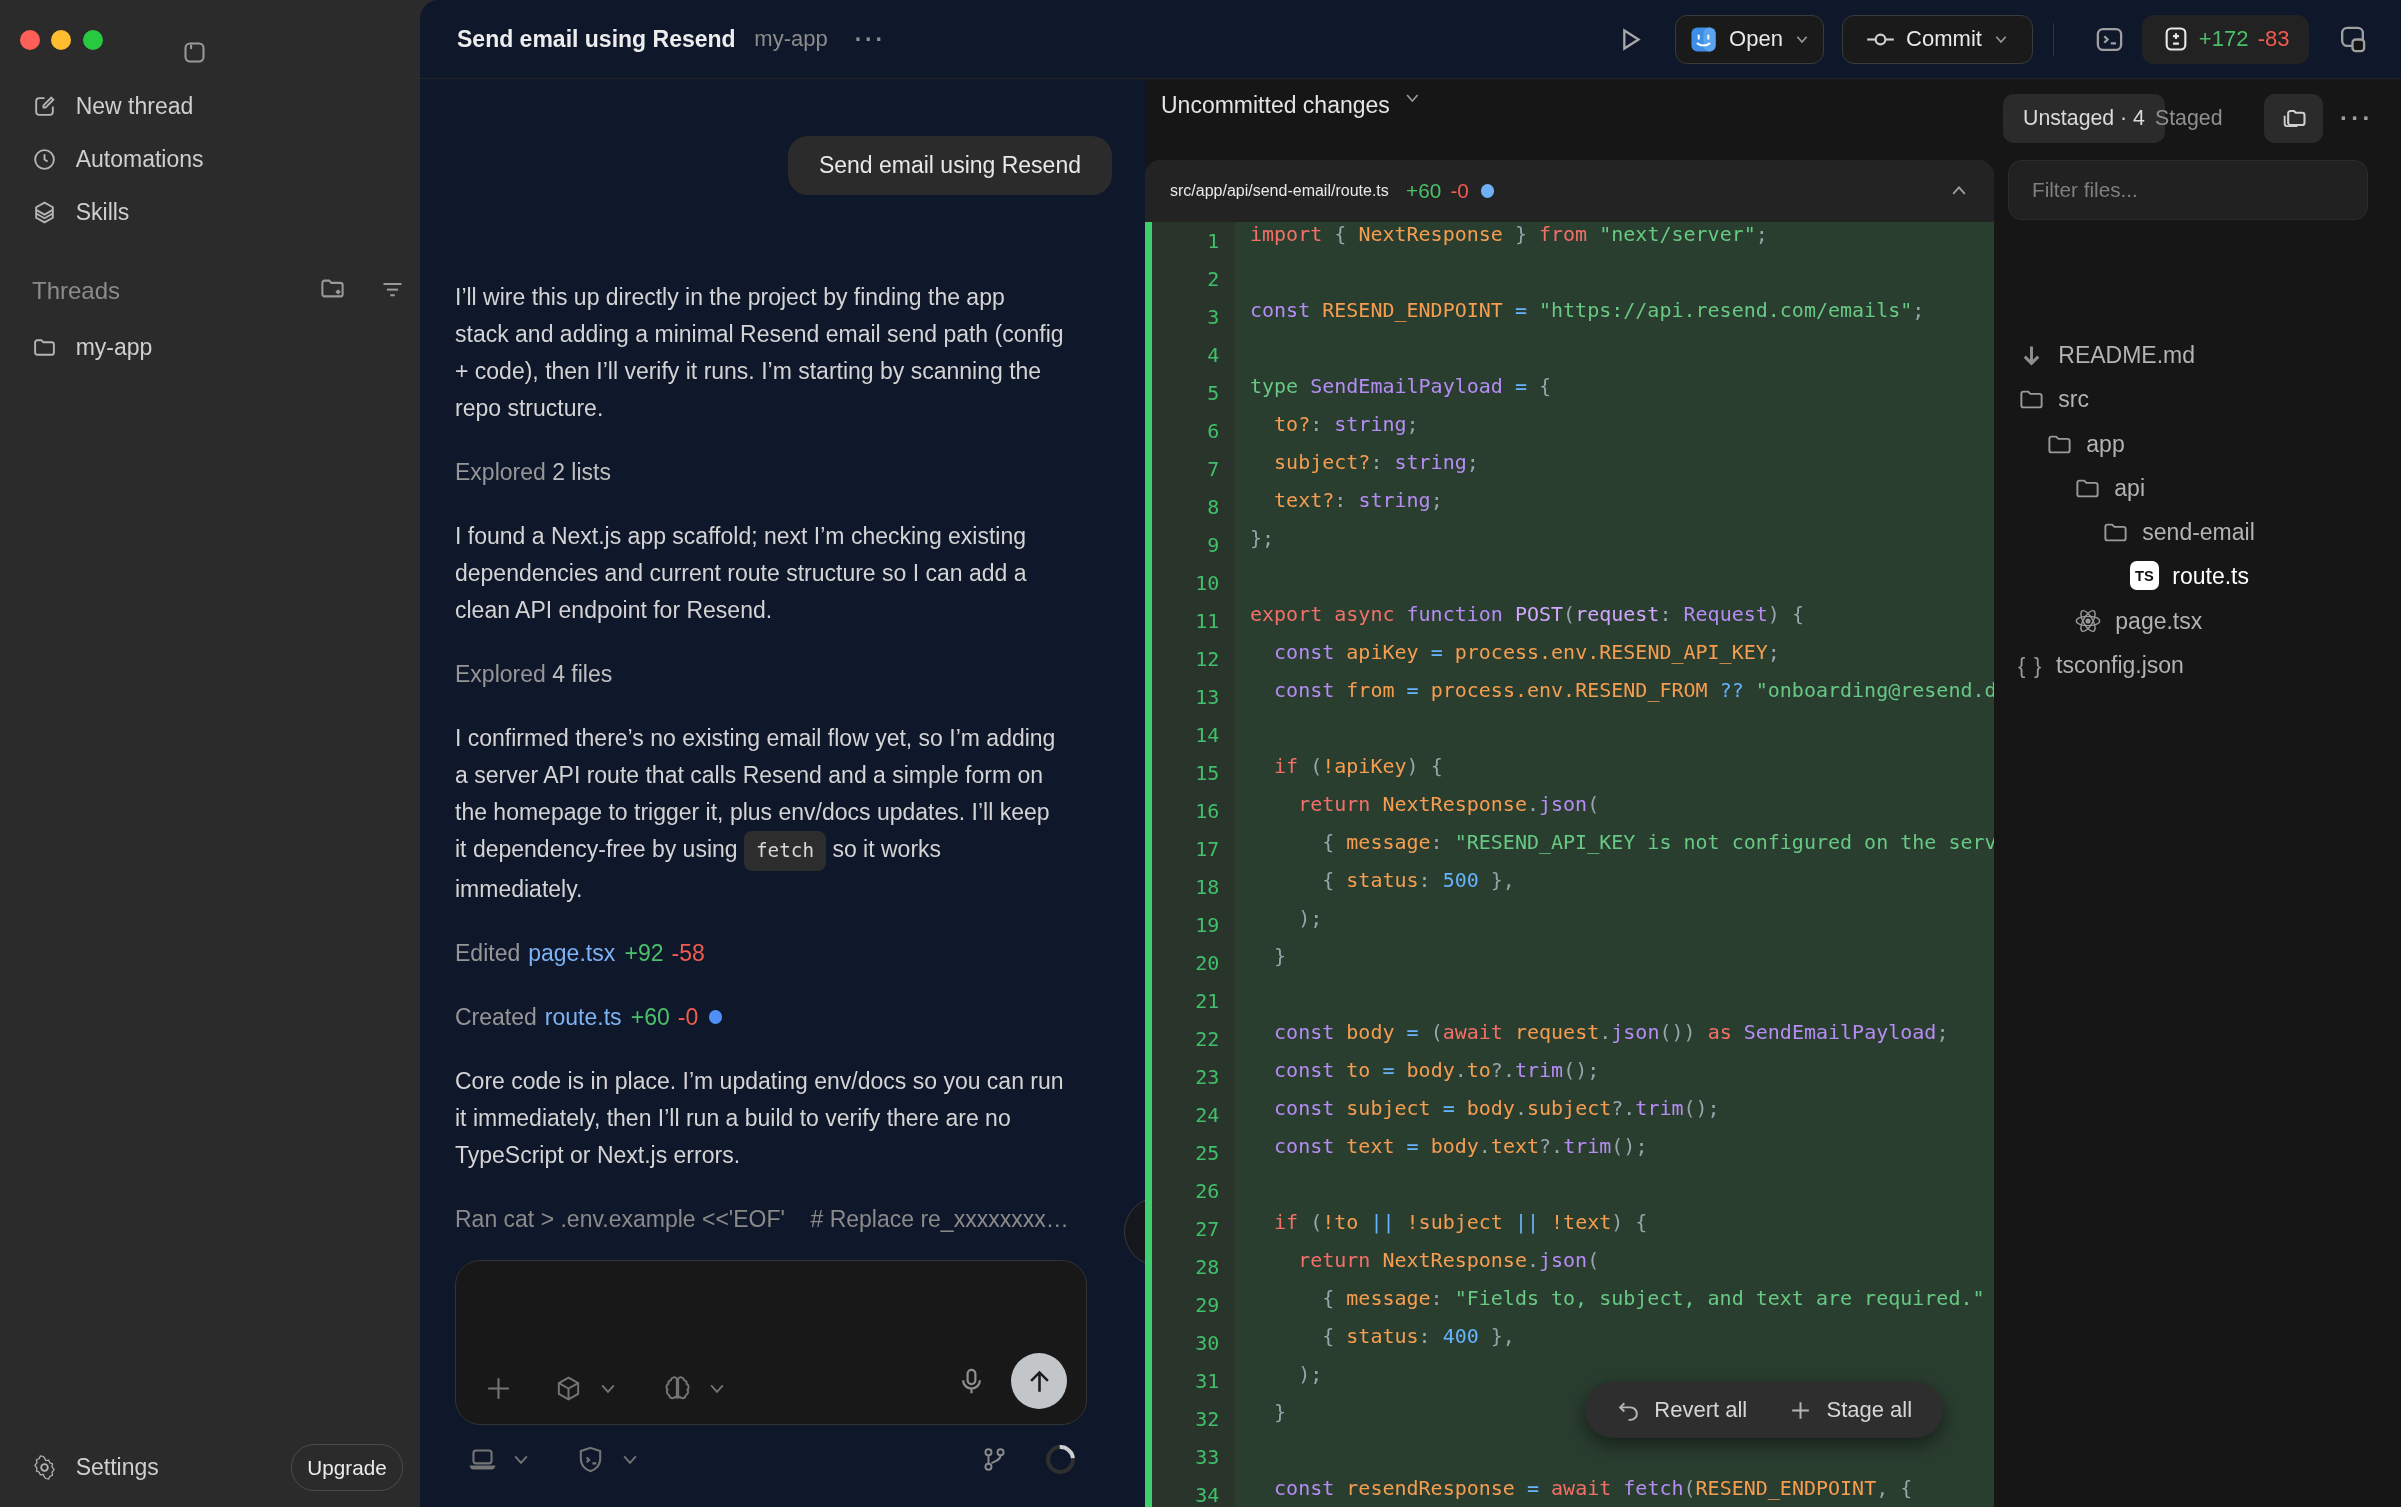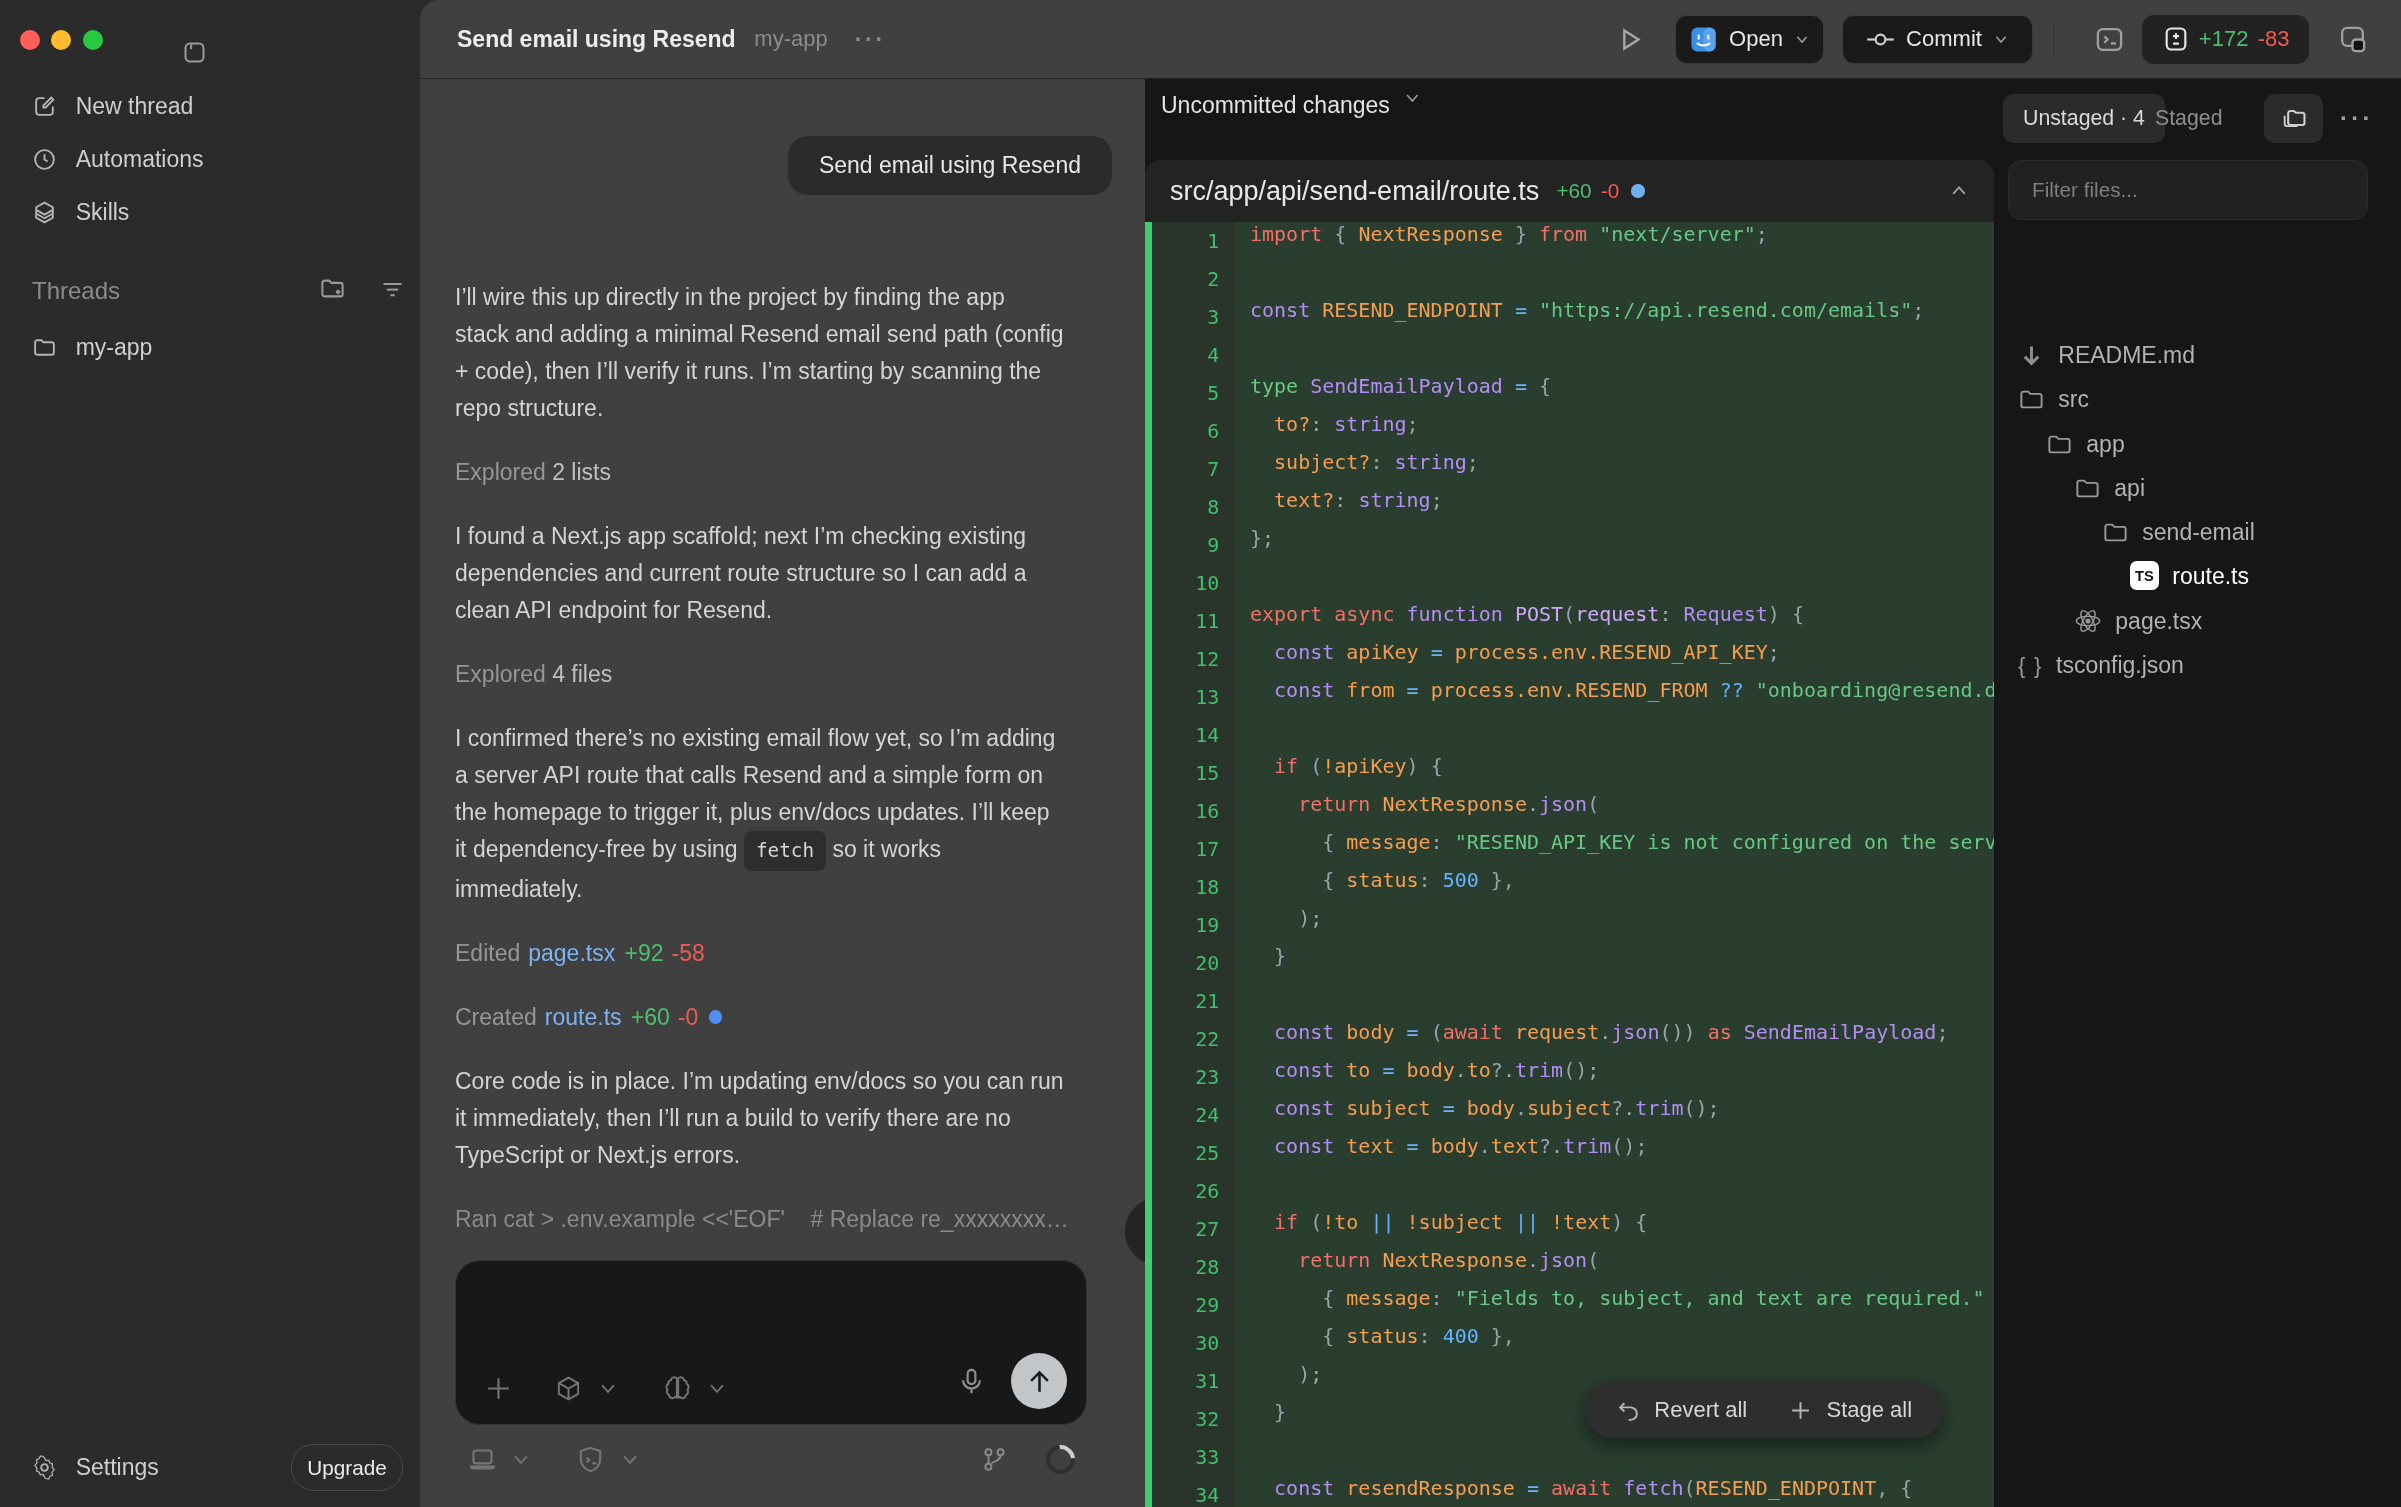--- a/index.html
+++ b/index.html
@@ -14,21 +14,21 @@
   .t-red{background:#ff5f57}.t-yellow{background:#febc2e}.t-green{background:#28c840}
   .sb-toggle { position:absolute; left:181px; top:39px; width:27px; height:27px; }
   .sb-item { position:absolute; left:20px; display:flex; align-items:center; gap:18.7px; height:47px; padding:0 13.3px 0 12px; border-radius:10.7px; color:#cfcfcf; font-size:23px; }
   .sb-icon { width:25px; height:25px; flex:0 0 auto; }
   .sb-sec { position:absolute; left:32px; color:#8b8b8b; font-size:24px; }
   .sb-sec-icons { position:absolute; display:flex; gap:33px; }
   .settings-row { position:absolute; left:20px; top:1443px; display:flex; align-items:center; gap:18.7px; height:49px; padding:0 12px; color:#cfcfcf; font-size:23px; }
   .upgrade-btn { position:absolute; left:291px; top:1444px; width:112px; height:47px; border:1.3px solid #4b4b4b; border-radius:23px; display:flex; align-items:center; justify-content:center; color:#ececec; font-size:20.7px; background:transparent; }
 
   
-  .main { position:absolute; left:420px; top:0; right:0; bottom:0; background:#404040; border-top-left-radius:18.7px; overflow:hidden; }
+  .main { position:absolute; left:420px; top:0; right:0; bottom:0; background:#0f172a; border-top-left-radius:18.7px; overflow:hidden; }
   .titlebar { position:relative; height:79px; display:flex; align-items:center; padding-left:37px; border-bottom:0.7px solid #232323; }
   .tb-title { font-size:23px; font-weight:700; color:#ededed; }
   .tb-project { font-size:22px; color:#8c8c8c; margin-left:18.7px; }
   .tb-dots { font-size:23px; color:#8c8c8c; margin-left:27px; letter-spacing:2.7px; font-weight:700; }
   .tb-abs { position:absolute; top:14.7px; height:49px; display:flex; align-items:center; }
 
   .btn-outline { border:1.3px solid #3a3a3a; background:#1a1a1a; border-radius:12px; display:flex; align-items:center; justify-content:center; gap:10.7px; color:#e9e9e9; font-size:22px; }
   .v-divider { position:absolute; left:1633px; top:23px; width:1.3px; height:33px; background:#333; }
   .badge-pill { position:absolute; left:1722px; top:14.7px; width:167px; height:49px; background:#222; border-radius:12px; display:flex; align-items:center; justify-content:center; gap:9.3px; font-size:22px; }
   .plus-green { color:#4bc06a; } .minus-red { color:#f15c50; }
@@ -62,21 +62,21 @@
   .unstaged { left:858px; padding:0 20px; background:#2b2b2b; color:#dadada; }
   .staged { left:998px; padding:0 12px; color:#8f8f8f; }
   .folder-pill { left:1119px; width:59px; background:#2b2b2b; justify-content:center; }
   .hdr-dots { position:absolute; left:1195px; top:14.7px; height:49px; display:flex; align-items:center; color:#9f9f9f; font-size:24px; letter-spacing:3.3px; font-weight:700; }
 
   .filter-input { position:absolute; left:863px; top:81px; width:360px; height:60px; background:#212121; border:0.7px solid #2c2c2c; border-radius:13.3px; color:#d0d0d0; font-size:20.7px; padding:0 23px; outline:none; }
   .filter-input::placeholder { color:#7f7f7f; }
 
   .diffcard { position:absolute; left:0; top:81px; width:849px; height:1347px; border-radius:16px 16px 0 0; overflow:hidden; background:#2a3e30; }
   .diffhead { height:62px; background:#232323; display:flex; align-items:center; padding:0 25px; }
-  .dh-path { color:#e9e9e9; font-size:27px; }
+  .dh-path { color:#e9e9e9; font-size:16px; }
   .dh-plus { color:#4bc06a; font-size:20.7px; margin-left:17.3px; }
   .dh-minus { color:#f15c50; font-size:20.7px; margin-left:9.3px; }
   .dh-dot { width:13.3px; height:13.3px; border-radius:50%; background:#6fb0f5; margin-left:12px; }
   .dh-chevron { margin-left:auto; }
   .codewrap { position:absolute; left:0; top:62px; right:0; bottom:0; overflow:hidden; }
   .crow { display:flex; height:38px; align-items:center; }
   .cbar { width:7.3px; height:100%; background:#3ecf6e; flex:0 0 auto; }
   .cgut { width:83px; height:100%; background:#29352b; color:#41bf6b; font-family:"DejaVu Sans Mono",monospace; font-size:20px; display:flex; align-items:center; justify-content:flex-end; padding-right:16px; flex:0 0 auto; }
   .ccode { flex:1; height:100%; display:flex; padding-left:14.7px; font-family:"DejaVu Sans Mono",monospace; font-size:20px; white-space:pre; overflow:hidden; }
   .tok-k{color:#f47067}.tok-p{color:#b68cf5}.tok-g{color:#68c984}.tok-o{color:#f69d50}.tok-b{color:#66b3ff}.tok-d{color:#9aa4ab}.tok-l{color:#d2a8ff}

